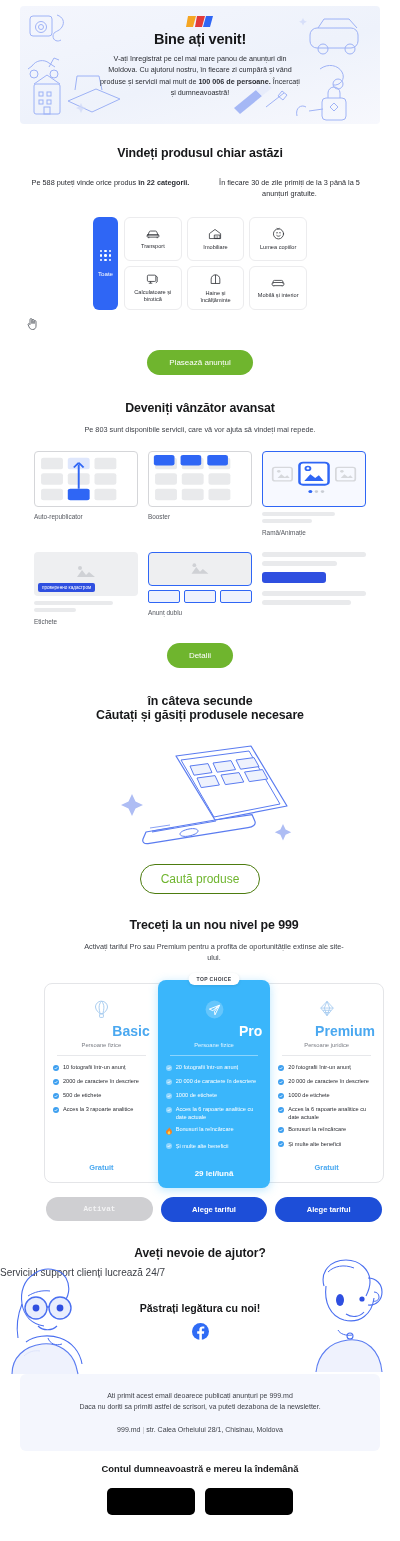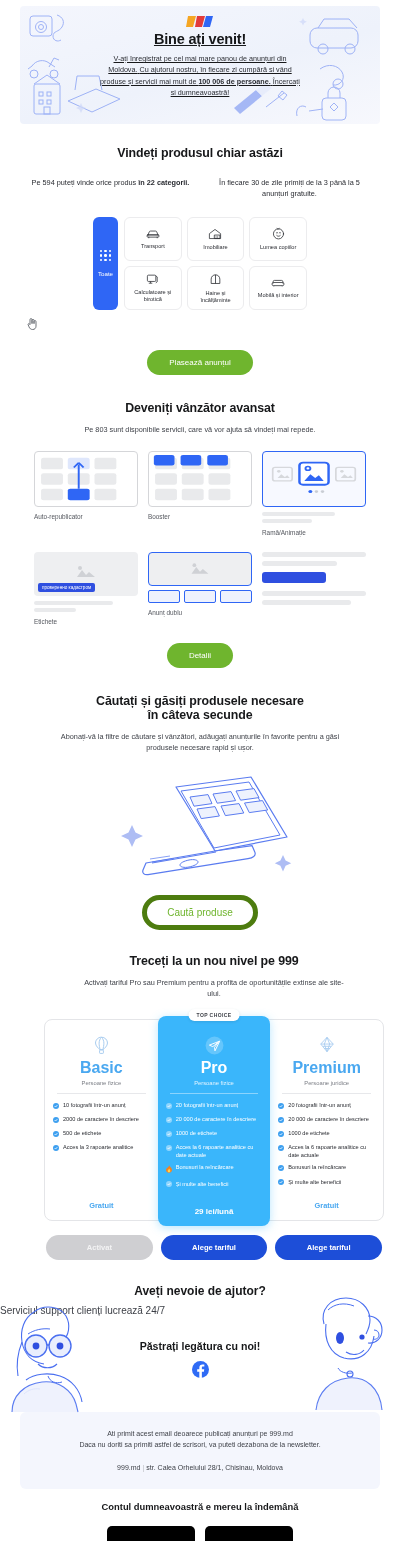--- a/index.html
+++ b/index.html
@@ -13,21 +13,20 @@
   .page { width: 400px; position: relative; overflow: hidden; }
 
   
   .hero {
     margin: 6px 20px 0 20px;
     height: 118px;
     background: linear-gradient(165deg,#f4f6fd 0%,#eef2fb 55%,#f7f8fd 100%);
     border-radius: 4px;
     position: relative;
     overflow: hidden;
-    text-decoration: underline;
   }
   .hero-deco { position: absolute; inset: 0; pointer-events: none; }
   .hero-inner {
     position: relative;
     z-index: 3;
     padding-top: 9px;
     text-align: center;
   }
   .quote-mark { height: 13px; line-height: 13px; margin-bottom: 3px; }
   .hero-title {
@@ -80,32 +79,32 @@
 
   
   .btn-row { text-align: center; }
   .btn-green {
     display: inline-block; background: #6fb52e; color: #fff;
     font-size: 8px; border-radius: 20px; padding: 8px 22px;
     border: none; cursor: pointer; font-family: inherit;
   }
   .btn-green-outline {
     display: inline-block; background: #fff; color: #6fb52e;
-    border: 5px solid #4d7c0f; font-size: 10px; border-radius: 20px;
+    border: 1px solid #4d7c0f; font-size: 12px; border-radius: 20px;
     padding: 7px 20px; cursor: pointer; font-family: inherit;
   }
   .btn-blue {
     background: #1d4ed8; color: #fff; font-size: 7.6px; font-weight: bold;
     border-radius: 20px; padding: 8px 0; border: none; cursor: pointer;
     font-family: inherit; width: 100%;
   }
   .btn-grey {
     background: #cfcfd2; color: #f3f3f4; font-size: 7.6px; font-weight: bold;
     border-radius: 20px; padding: 8px 0; border: none; cursor: default;
-    font-family: Liberation Sans, sans-serif; width: 100%;
+    font-family: Liberation Mono, monospace; width: 100%;
   }
 
   
   .svc { padding-top: 26px; }
   .svc-grid { display: flex; gap: 10px; padding: 0 34px; margin-top: 16px; }
   .svc-item { flex: 1; }
   .svc-box {
     height: 56px; border: 1px solid #d5d6d9; border-radius: 4px;
     background: #fff; position: relative; overflow: hidden;
   }
@@ -128,21 +127,21 @@
     background: #3ab6fb; border-radius: 8px; margin: -4px 0 -6px 0;
     box-shadow: 0 2px 10px rgba(58,182,251,.35); z-index: 2; padding-top: 20px;
   }
   .top-choice {
     position: absolute; top: -7px; left: 50%; transform: translateX(-50%);
     background: #fff; color: #3e4148; font-size: 5px; font-weight: bold;
     letter-spacing: .4px; border-radius: 10px; padding: 3px 8px;
     box-shadow: 0 1px 3px rgba(0,0,0,.1); white-space: nowrap;
   }
   .pico { text-align: center; height: 20px; }
-  .pname { text-align: center; font-size: 16px; font-weight: bold; color: #4aa8f0; margin-top: 3px; }
+  .pname { text-align: right; font-size: 14px; font-weight: bold; color: #4aa8f0; margin-top: 3px; }
   .pcard.pro .pname { color: #fff; }
   .psub { text-align: center; font-size: 5.8px; color: #7b7e85; margin-top: 3px; }
   .pcard.pro .psub { color: #e3f4ff; }
   .pdiv { height: 1px; background: #e7e8eb; margin: 7px 4px 8px 4px; }
   .pcard.pro .pdiv { background: #8bd4fd; }
   .feat { display: flex; gap: 4px; font-size: 5.6px; line-height: 7.6px; color: #2b2d33; margin-bottom: 5px; }
   .pcard.pro .feat { color: #ffffff; }
   .feat .ck { flex: none; margin-top: .5px; }
   .pprice { text-align: center; font-size: 7.4px; font-weight: bold; color: #4aa8f0; margin-top: auto; padding-top: 8px; }
   .pcard.pro .pprice { color: #fff; font-size: 8px; }
@@ -235,21 +234,21 @@
         <span>Cu ajutorul nostru, în fiecare zi cumpără și vând produse și servicii mai mult de </span><b>100 006 de persoane.</b>
         <span>Încercați și dumneavoastră!</span>
       </div>
     </div>
   </div>
 
   <div class="sell">
     <div class="sec-title">Vindeți produsul chiar astăzi</div>
     <div class="sell-cols">
       <div class="sell-col">
-        <span>Pe 594 puteți vinde orice produs </span><b>în 22 categorii.</b>
+        <span>Pe 588 puteți vinde orice produs </span><b>în 22 categorii.</b>
       </div>
       <div class="sell-col">În fiecare 30 de zile primiți de la 3 până la 5 anunțuri gratuite.</div>
     </div>
 
     <div class="cat-wrap">
       <div class="cat-all">
         <div class="dotgrid">
             <i></i>
             <i></i>
             <i></i>
@@ -463,23 +462,22 @@
         <span class="sk" style="width:86%;height:5px;margin-top:4px;"></span>
       </div>
     </div>
 
     <div class="btn-row" style="margin-top:18px;">
       <button class="btn-green">Detalii</button>
     </div>
   </div>
 
   <div class="search-sec">
+    <div class="sec-title">în câteva secunde</div>
     <div class="sec-title">Căutați și găsiți produsele necesare</div>
-    <div class="sec-title">în câteva secunde</div>
-    <div class="sec-sub" style="margin-top:9px;padding:0 48px;">Abonați-vă la filtre de căutare și vânzători, adăugați anunțurile în favorite pentru a găsi produsele necesare rapid și ușor.</div>
 
     <div class="laptop">
       <svg width="240" height="120" viewBox="0 0 240 120" fill="none" stroke="#5b7cf0" stroke-width="1.2" stroke-linejoin="round">
         <path d="M96 20l75-10 36 60-72 14z"></path>
         <path d="M101 24l68-9 31 53-66 13z" stroke-width="1"></path>
         <g stroke-width="1" fill="#eef2fd">
           <path d="M110 30l18-2.4 4 9-18 2.6z"></path>
           <path d="M133 27l18-2.4 4.6 9-18.4 2.6z"></path>
           <path d="M156 24l18-2.4 5 9-18.4 2.6z"></path>
           <path d="M117 42l18-2.4 4.4 9.4-18.2 2.6z"></path>

